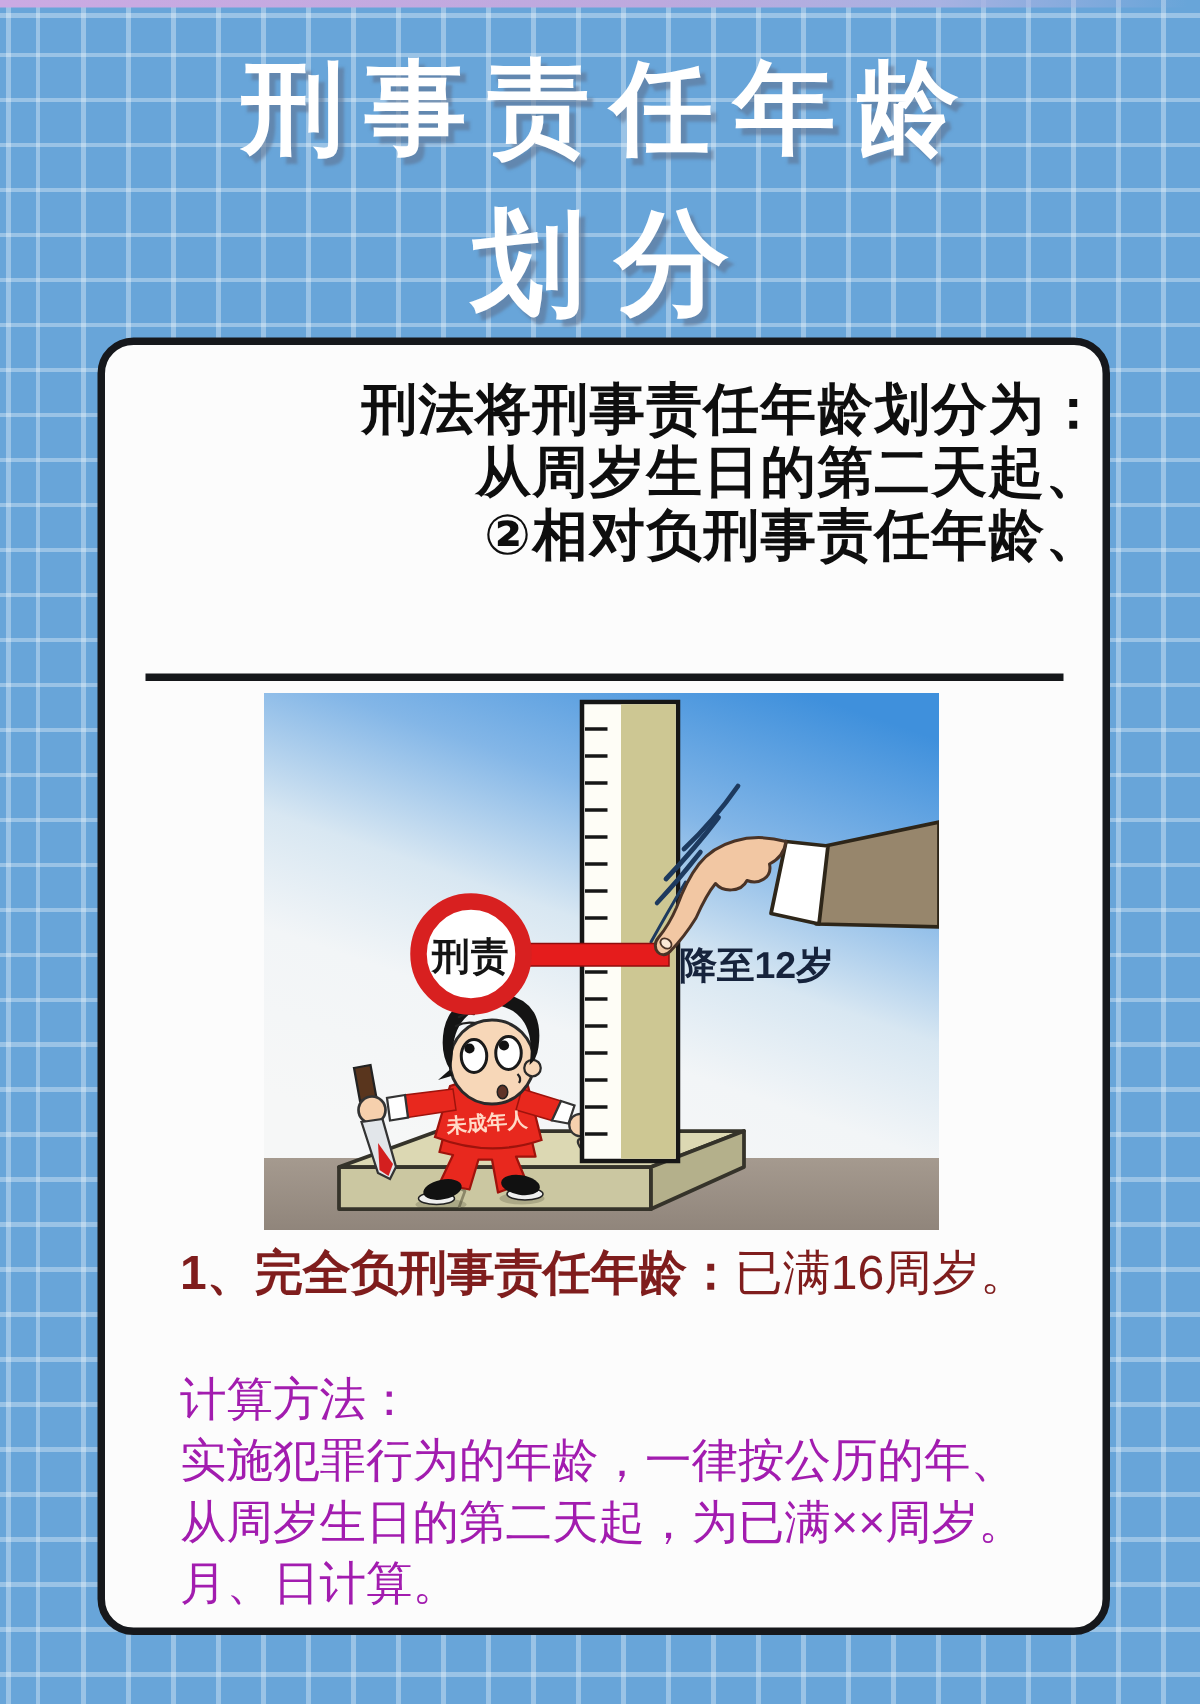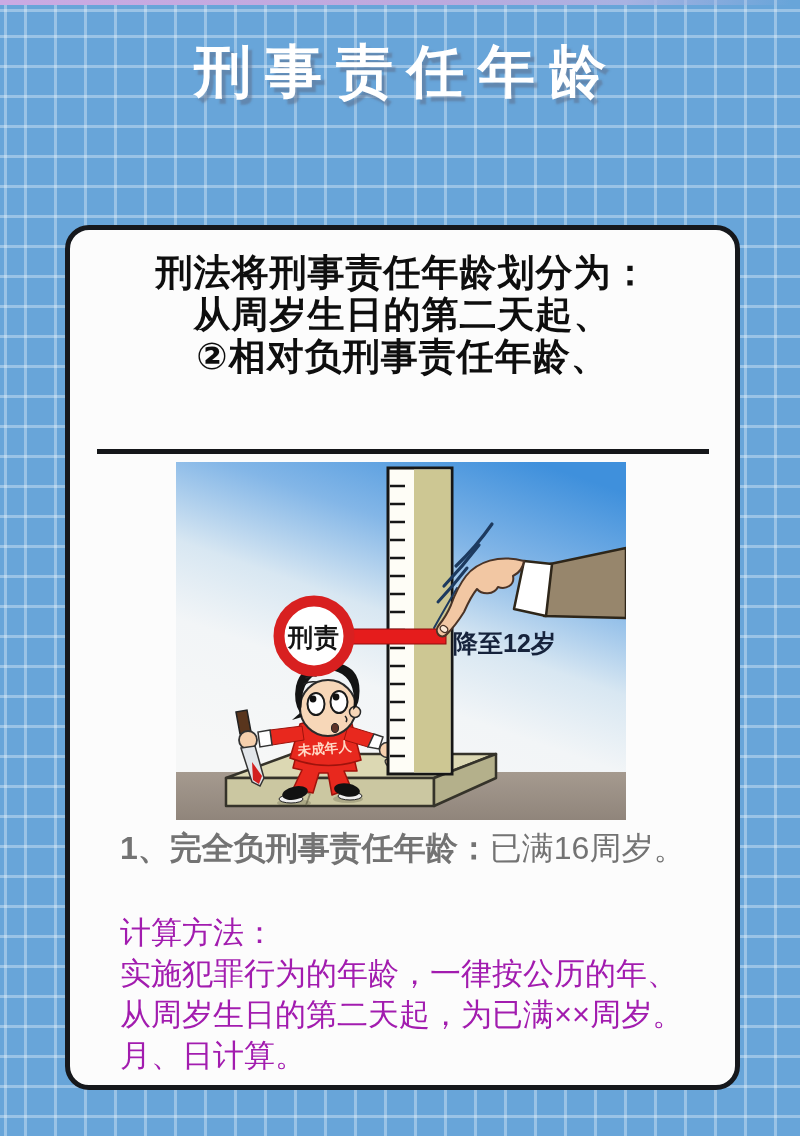--- a/index.html
+++ b/index.html
@@ -11,51 +11,51 @@
       repeating-linear-gradient(90deg, rgba(255,255,255,0.33) 0 3px, transparent 3px 30px),
       repeating-linear-gradient(0deg, rgba(255,255,255,0.33) 0 3px, transparent 3px 30px);
     background-position:24px 12px,0 12px;
   }
   .top-strip{
     position:absolute;top:0;left:0;width:800px;height:5px;
     background:linear-gradient(90deg,#cbaae3 0%,#bda9de 55%,#a8b2e2 78%,rgba(168,178,226,0) 99%);
   }
   .title{position:absolute;top:22px;left:0;width:800px;text-align:center;color:#ffffff;font-weight:bold;}
   .title-line1{
-    font-size:57px;line-height:100px;letter-spacing:14px;text-indent:14px;
+    font-size:68px;line-height:100px;letter-spacing:14px;text-indent:14px;
     text-shadow:4px 5px 2px rgba(92,112,140,0.55);
-    font-family:Liberation Serif, serif;
   }
   .title-line2{
     font-size:76px;line-height:92px;letter-spacing:20px;text-indent:20px;margin-top:8px;
     text-shadow:4px 5px 2px rgba(92,112,140,0.55);
   }
   .card{
     position:absolute;left:65px;top:225px;width:665px;height:855px;
     background:#fcfcfc;border:5px solid #16181c;border-radius:24px;
   }
   .intro{
-    position:absolute;top:22px;left:0;width:100%;text-align:center;
+    position:absolute;top:22px;left:0;width:100%;text-align:right;
     font-size:37px;font-weight:700;line-height:42px;color:#0e0e0e;letter-spacing:1px;
   }
   .divider{position:absolute;top:219px;left:27px;width:612px;height:5px;background:#15171a;}
   .illustration{position:absolute;top:232px;left:106px;}
-  .point1{position:absolute;top:597px;left:50px;font-size:32px;color:#737373;white-space:nowrap;}
+  .point1{position:absolute;top:597px;left:50px;font-size:32px;color:#7f1d1d;white-space:nowrap;}
   .point1 .lab{font-weight:700;}
   .point1 .val{font-weight:400;}
   .method{position:absolute;top:682px;left:50px;font-size:31px;line-height:41px;font-weight:400;color:#a21caf;}
   svg text{font-family:"Liberation Sans","DejaVu Sans",sans-serif;}
 </style>
 </head>
 <body>
 
 <div class="top-strip"></div>
 
 <div class="title">
   <div class="title-line1">刑事责任年龄</div>
+  <div class="title-line2">划分</div>
 </div>
 
 <div class="card">
 
   <div class="intro">
     <div>刑法将刑事责任年龄划分为：</div>
     <div>从周岁生日的第二天起、</div>
     <div>②相对负刑事责任年龄、</div>
   </div>
 

